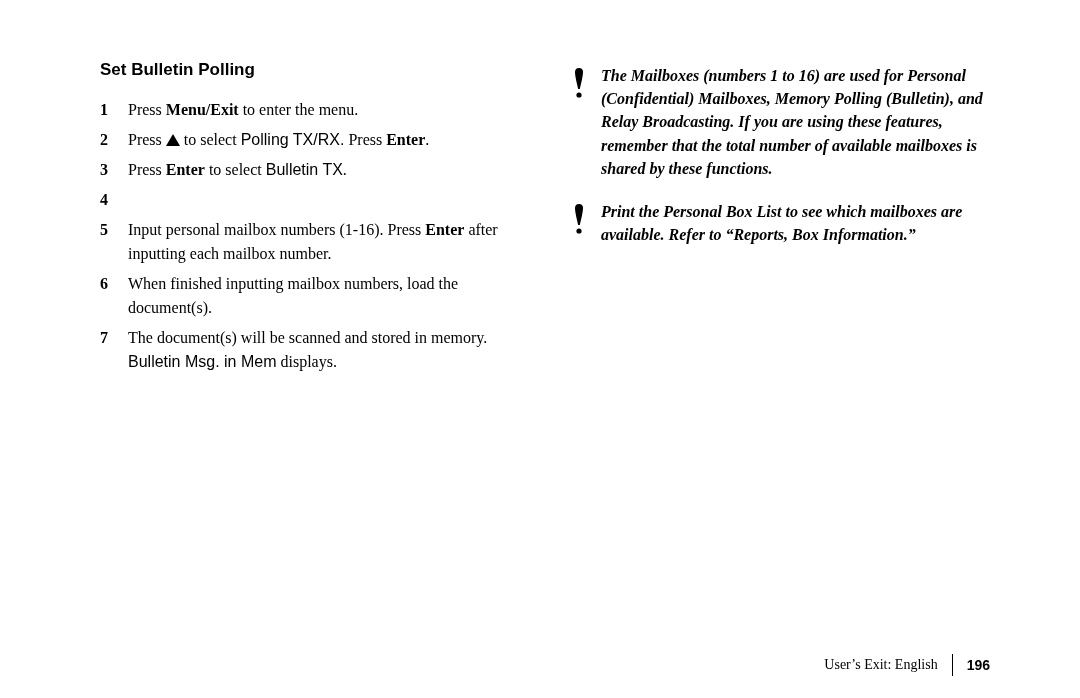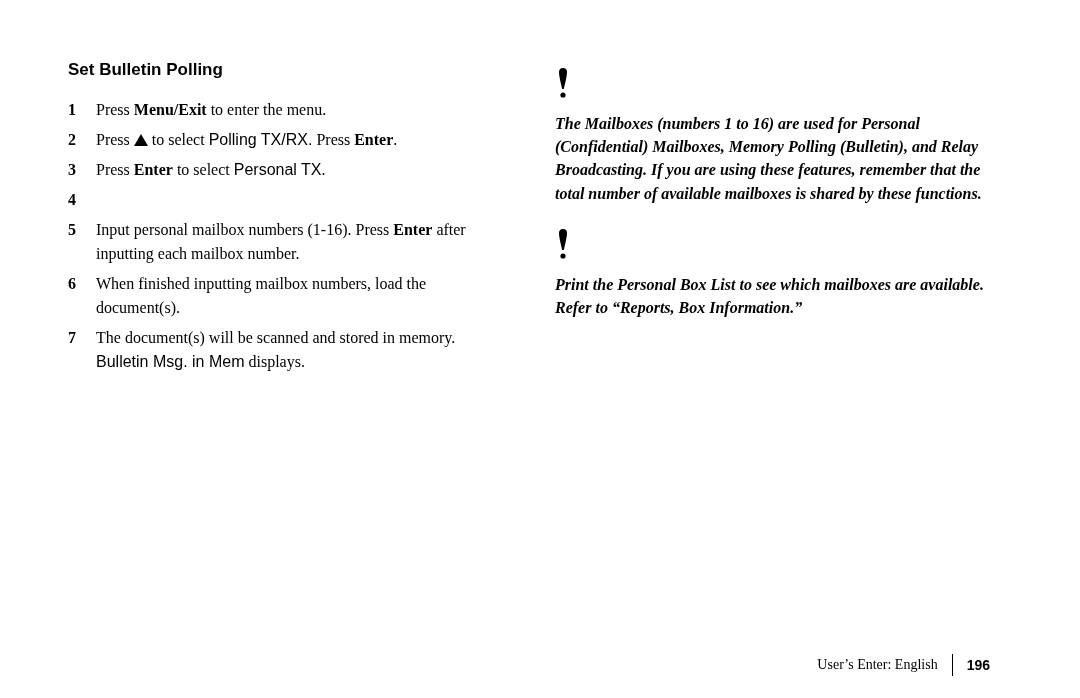--- a/index.html
+++ b/index.html
@@ -8,21 +8,21 @@
     background: #fff;
     font-family: "Times New Roman", Times, serif;
     font-size: 16px;
     color: #000;
     width: 1080px;
     height: 698px;
     position: relative;
     box-sizing: border-box;
   }
   .page {
-    padding: 60px 90px 0 68px;
+    padding: 60px 90px 0 100px;
     display: flex;
     gap: 52px;
   }
   .col {
     flex: 1;
   }
   .heading {
     font-family: Arial, Helvetica, sans-serif;
     font-weight: 700;
     font-size: 17px;
@@ -58,21 +58,20 @@
     flex-direction: column;
     gap: 20px;
     padding-top: 4px;
   }
   .note {
     display: flex;
     gap: 14px;
     font-style: italic;
     font-weight: 700;
     line-height: 1.45;
-    flex-direction: column;
   }
   .bang {
     flex-shrink: 0;
     width: 16px;
     display: flex;
     flex-direction: column;
     align-items: center;
     padding-top: 4px;
   }
   .bang svg { display: block; }
@@ -106,21 +105,21 @@
         <div class="step">
           <div class="num">1</div>
           <div><span class="">Press </span><span class="bold">Menu/Exit</span><span class=""> to enter the menu.</span></div>
         </div>
         <div class="step">
           <div class="num">2</div>
           <div><span class="">Press </span><span class="up-triangle"></span><span class=""> to select </span><span class="sans">Polling TX/RX.</span><span class=""> Press </span><span class="bold">Enter</span><span class="">.</span></div>
         </div>
         <div class="step">
           <div class="num">3</div>
-          <div><span class="">Press </span><span class="bold">Enter</span><span class=""> to select </span><span class="sans">Personal TX</span><span class="">.</span></div>
+          <div><span class="">Press </span><span class="bold">Enter</span><span class=""> to select </span><span class="sans">Bulletin TX</span><span class="">.</span></div>
         </div>
         <div class="step">
           <div class="num">4</div>
         </div>
         <div class="step">
           <div class="num">5</div>
           <div><span class="">Input personal mailbox numbers (1-16). Press </span><span class="bold">Enter</span><span class=""> after inputting each mailbox number.</span></div>
         </div>
         <div class="step">
           <div class="num">6</div>
@@ -150,16 +149,16 @@
               <circle cx="6" cy="27" r="2.6" fill="#000"></circle>
             </svg>
           </div>
           <div>Print the Personal Box List to see which mailboxes are available.  Refer to “Reports, Box Information.”</div>
         </div>
       </div>
   </div>
 </div>
 
 <div class="footer">
-  <span>User’s Enter:  English</span>
+  <span>User’s Exit:  English</span>
   <span class="footer-sep"></span>
   <span class="footer-page">196</span>
 </div>
 
 </body></html>

